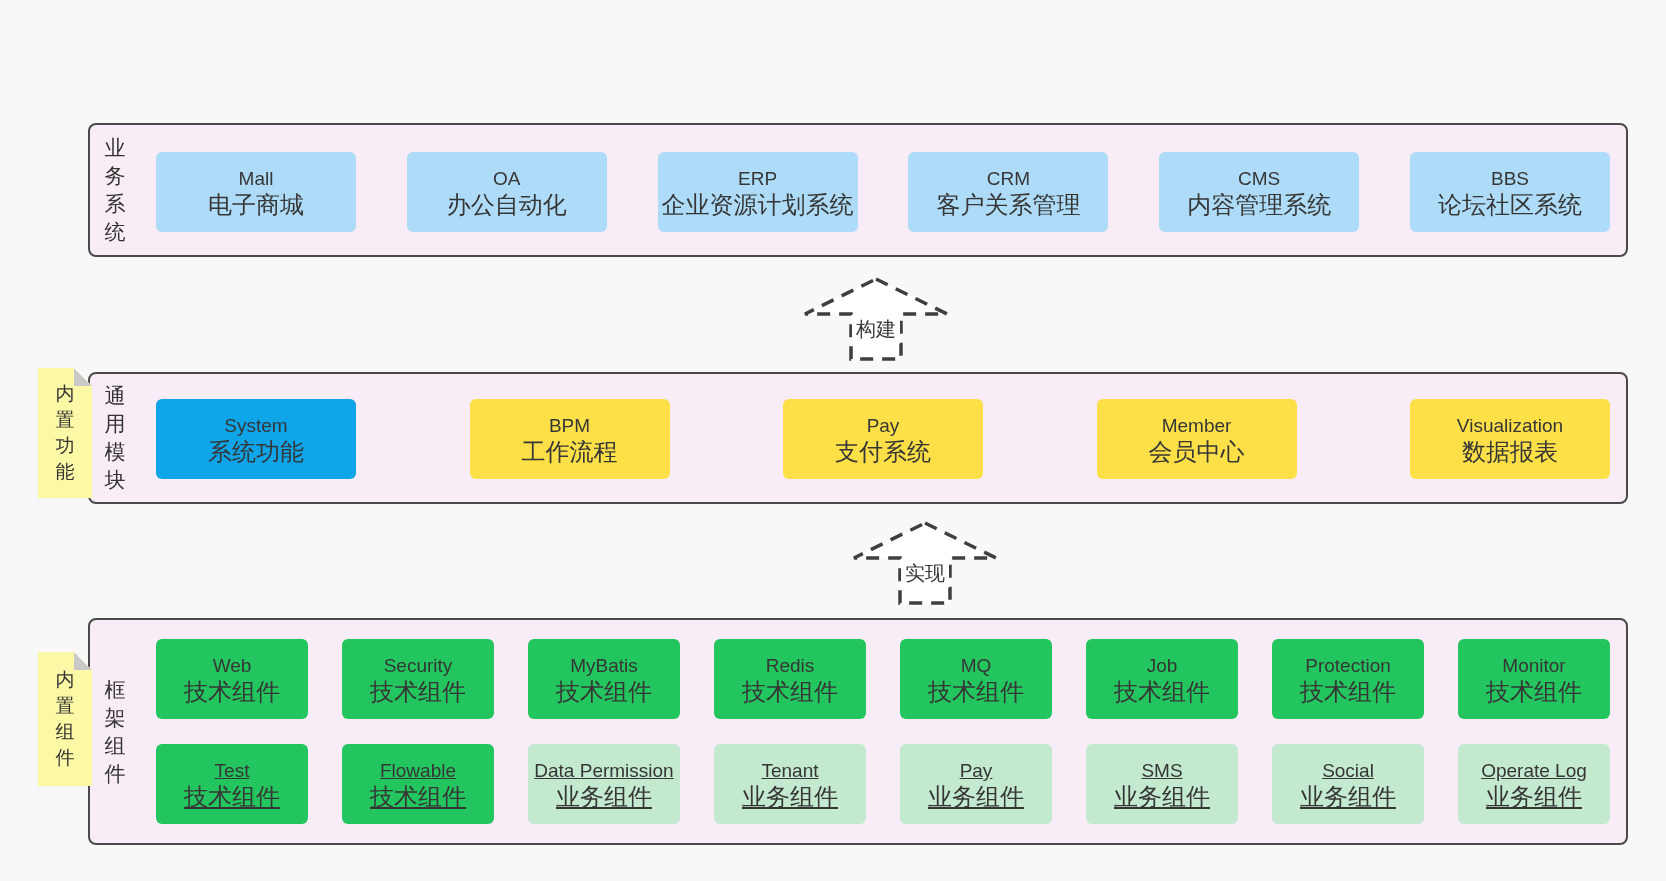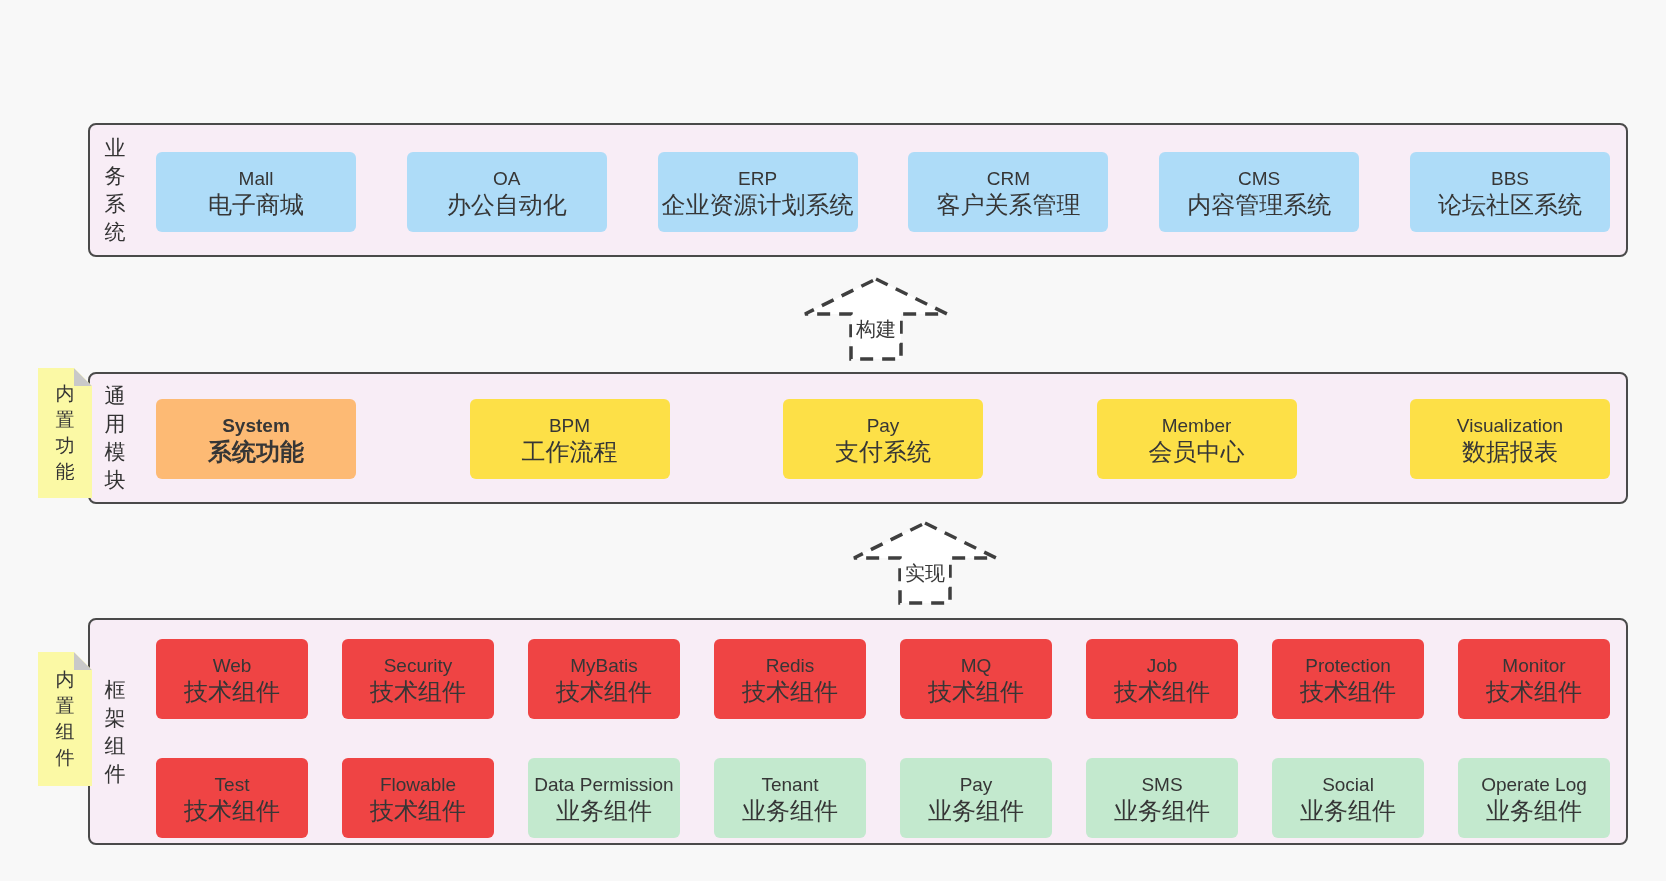--- a/index.html
+++ b/index.html
@@ -22,34 +22,34 @@
     font-size:21px;line-height:28px;white-space:pre-line;text-align:center;
     color:#333333;
   }
   .row{
     position:absolute;left:66px;right:16px;height:80px;
     display:flex;justify-content:space-between;
   }
   .row-business{top:27px;}
   .row-modules{top:25px;}
   .row-comp-1{top:19px;}
-  .row-comp-2{top:138px;}
+  .row-comp-2{top:124px;text-decoration:underline;}
   .box{
     height:80px;border-radius:6px;
     display:flex;flex-direction:column;justify-content:center;align-items:center;
     text-align:center;line-height:26px;
   }
   .box-w{width:200px;align-items:center;}
   .box-n{width:152px;}
   .box-name{font-size:19px;}
   .box-desc{font-size:24px;}
   .blue{background:#aedcf8;}
-  .red{background:#fdba74;font-weight:bold;}
+  .red{background:#0ea5e9;}
   .pink{background:#fde047;}
-  .green{background:#ef4444;text-align:right;}
+  .green{background:#22c55e;text-align:right;}
   .lightgreen{background:#c3e9ce;}
   .note{
     position:absolute;left:38px;width:54px;z-index:5;
     background:#fbf9a5;
     clip-path:polygon(0 0,calc(100% - 18px) 0,100% 18px,100% 100%,0 100%);
     display:flex;align-items:center;justify-content:center;
     font-size:19px;line-height:26px;white-space:pre-line;text-align:center;
     color:#333333;
   }
   .note::after{

